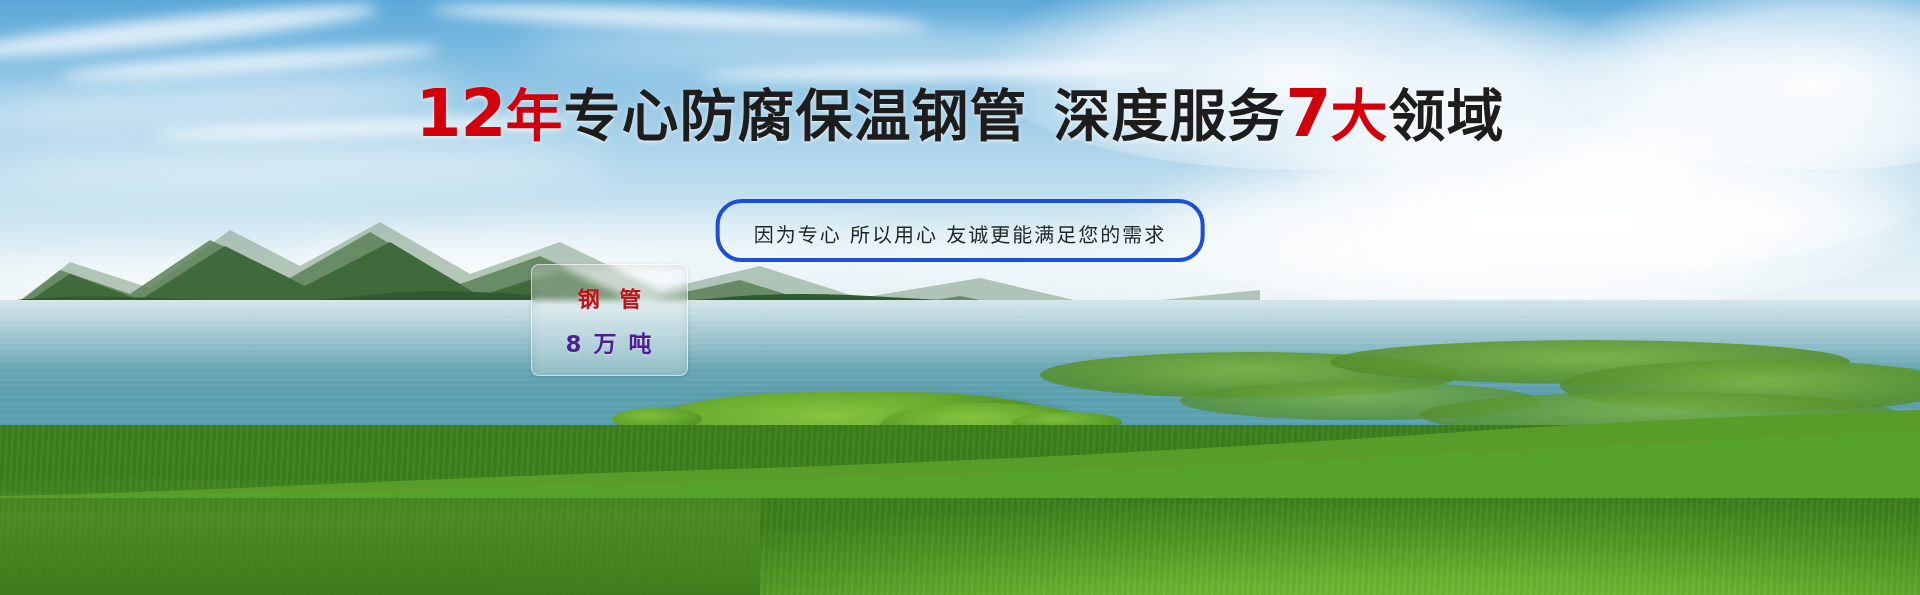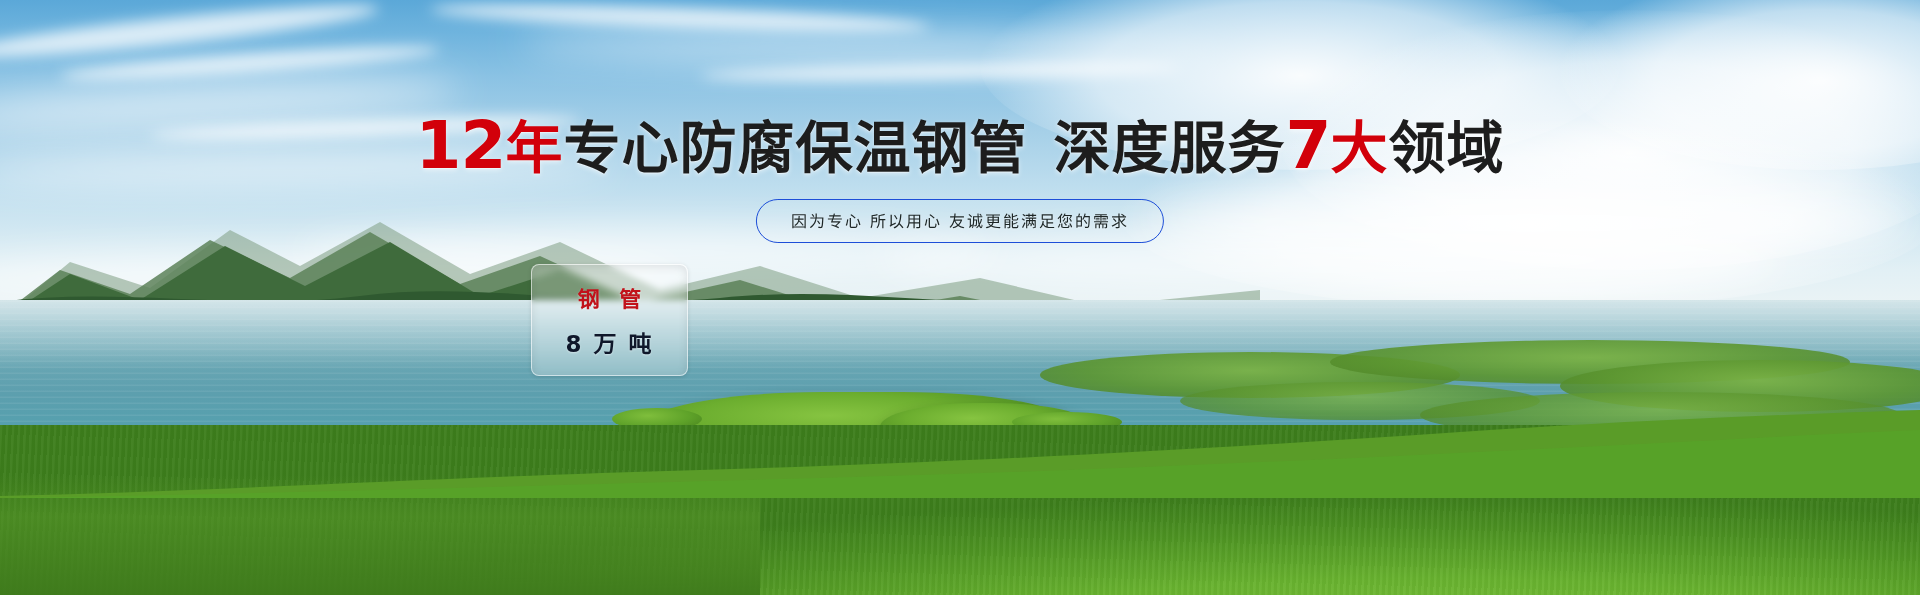--- a/index.html
+++ b/index.html
@@ -91,34 +91,33 @@
   .content{position:absolute;left:0;top:0;width:1920px;height:595px;}
 
   .headline{
     position:absolute;left:0;top:82px;width:1920px;
     text-align:center;white-space:nowrap;
     font-family:"DejaVu Sans","Liberation Sans",sans-serif;
     font-size:57px;font-weight:bold;letter-spacing:1px;
     line-height:64px;
     color:#1d1d1d;
     text-shadow:0 2px 5px rgba(255,255,255,.55), 0 1px 0 rgba(255,255,255,.4);
-    margin-top:32px;
   }
   .headline .red{color:#d2000a;}
   .headline .num{
     font-size:66px;letter-spacing:-1px;
   }
   .headline .gap{display:inline-block;width:26px;}
 
   .subpill{
     position:absolute;left:50%;top:199px;transform:translateX(-50%);
-    padding:8px 34px 10px;
-    border:1px solid #1d4ed8;border-radius:26px;
-    font-family:"DejaVu Sans","Liberation Sans",sans-serif;
-    font-size:16px;font-weight:500;color:#1d2626;letter-spacing:2px;
+    padding:16px 34px 10px;
+    border:4px solid #1d4ed8;border-radius:26px;
+    font-family:"DejaVu Sans","Liberation Sans",sans-serif;
+    font-size:20px;font-weight:500;color:#1d2626;letter-spacing:2px;
     white-space:nowrap;
     background:rgba(255,255,255,.04);
     text-shadow:0 1px 3px rgba(255,255,255,.5);
   }
 
   
   .cards{
     position:absolute;left:531px;top:264px;
     display:flex;gap:8px;
   }
@@ -134,21 +133,21 @@
     gap:12px;
   }
   .card-label{
     font-family:"DejaVu Sans","Liberation Sans",sans-serif;
     font-size:22px;font-weight:bold;color:#c1121a;letter-spacing:6px;
     text-indent:6px;
     text-shadow:0 1px 2px rgba(255,255,255,.45);
   }
   .card-value{
     font-family:"DejaVu Sans","Liberation Sans",sans-serif;
-    font-size:23px;font-weight:bold;color:#0f172a;letter-spacing:2px;
+    font-size:23px;font-weight:bold;color:#4c1d95;letter-spacing:2px;
     text-shadow:0 1px 2px rgba(255,255,255,.45);
   }
   .card-value sup{font-size:13px;vertical-align:super;letter-spacing:0;}
 </style>
 </head>
 <body>
 
 <div class="banner">
 
   <div class="scene">

